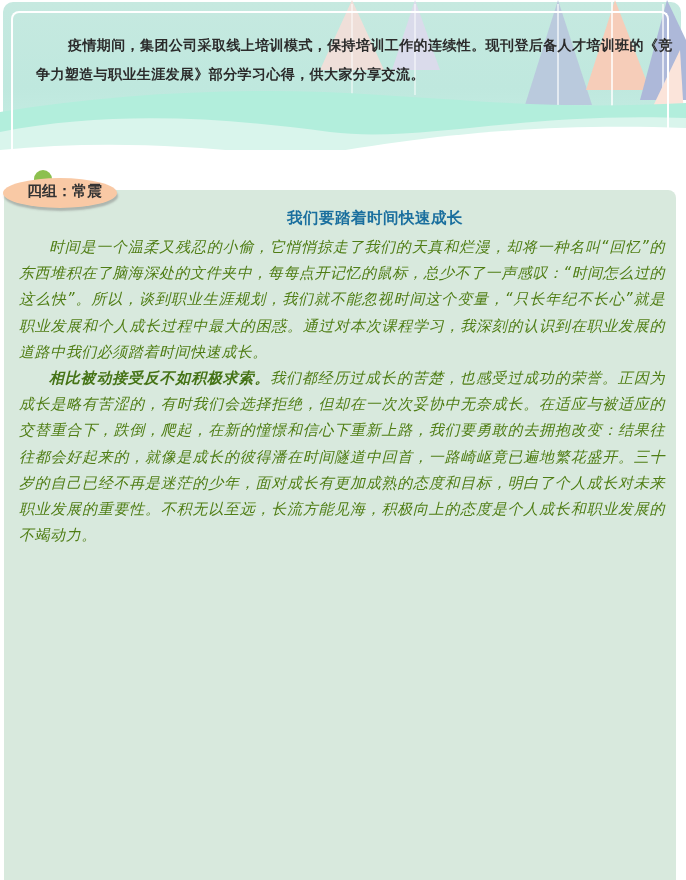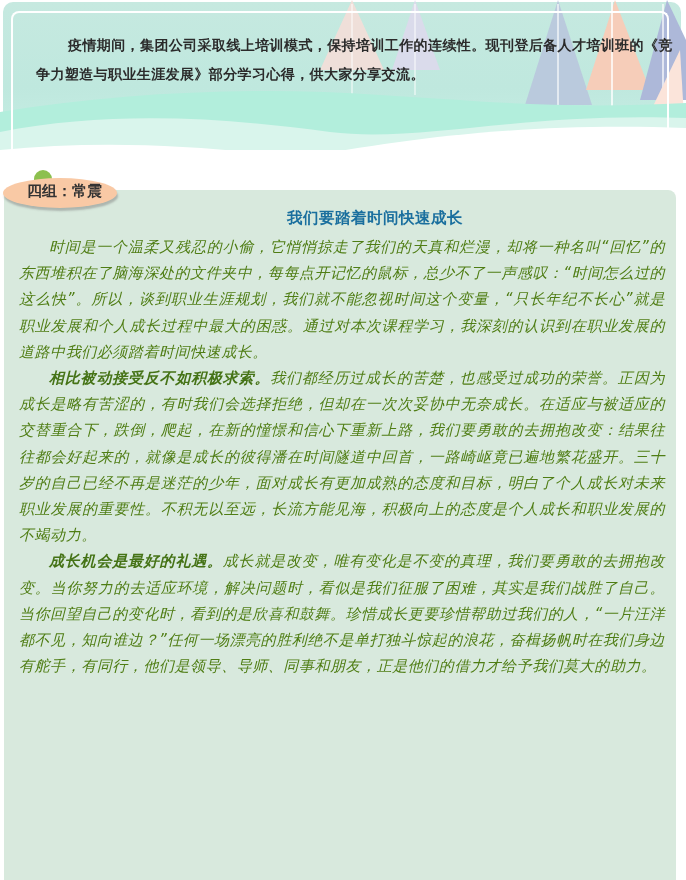--- a/index.html
+++ b/index.html
@@ -94,14 +94,13 @@
 <div class="author-badge">
   <span>四组：常震</span>
 </div>
 <div class="card"></div>
 
 <div class="card-title">我们要踏着时间快速成长</div>
 
 <div class="content">
   <p><b></b><span>时间是一个温柔又残忍的小偷，它悄悄掠走了我们的天真和烂漫，却将一种名叫“回忆”的东西堆积在了脑海深处的文件夹中，每每点开记忆的鼠标，总少不了一声感叹：“时间怎么过的这么快”。所以，谈到职业生涯规划，我们就不能忽视时间这个变量，“只长年纪不长心”就是职业发展和个人成长过程中最大的困惑。通过对本次课程学习，我深刻的认识到在职业发展的道路中我们必须踏着时间快速成长。</span></p>
   <p><b>相比被动接受反不如积极求索。</b><span>我们都经历过成长的苦楚，也感受过成功的荣誉。正因为成长是略有苦涩的，有时我们会选择拒绝，但却在一次次妥协中无奈成长。在适应与被适应的交替重合下，跌倒，爬起，在新的憧憬和信心下重新上路，我们要勇敢的去拥抱改变：结果往往都会好起来的，就像是成长的彼得潘在时间隧道中回首，一路崎岖竟已遍地繁花盛开。三十岁的自己已经不再是迷茫的少年，面对成长有更加成熟的态度和目标，明白了个人成长对未来职业发展的重要性。不积无以至远，长流方能见海，积极向上的态度是个人成长和职业发展的不竭动力。</span></p>
-  <p><b>成长机会是最好的礼遇。</b><span>成长就是改变，唯有变化是不变的真理，我们要勇敢的去拥抱改变。当你努力的去适应环境，解决问题时，看似是我们征服了困难，其实是我们战胜了自己。当你回望自己的变化时，看到的是欣喜和鼓舞。珍惜成长更要珍惜帮助过我们的人，“一片汪洋都不见，知向谁边？”任何一场漂亮的胜利绝不是单打独斗惊起的浪花，奋楫扬帆时在我们身边有舵手，有同行，他们是领导、导师、同事和朋友，正是他们的借力才给予我们莫大的助力。</span></p>
 </div>
 
 </body></html>

